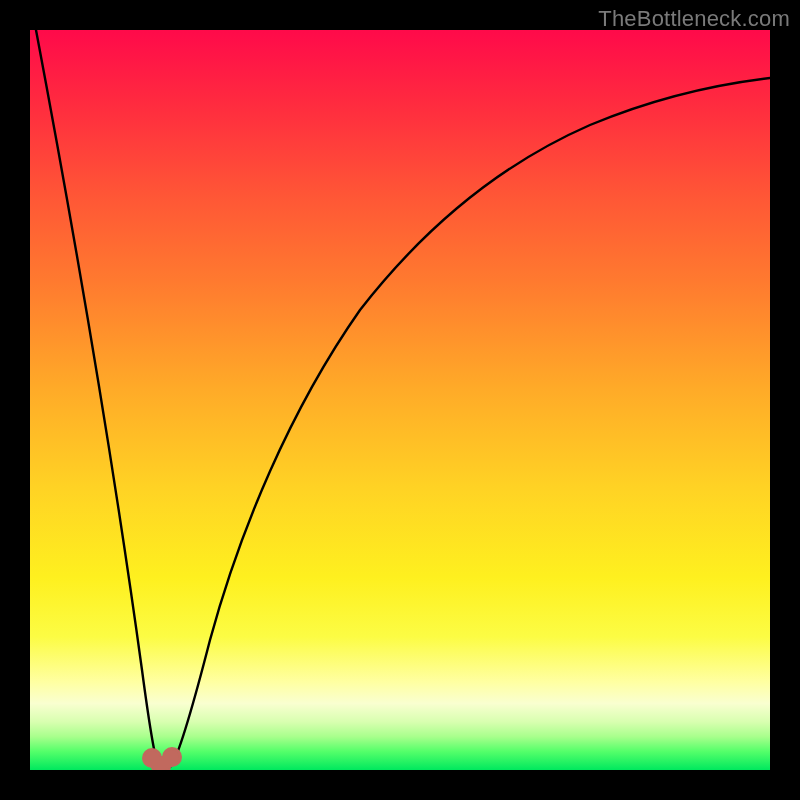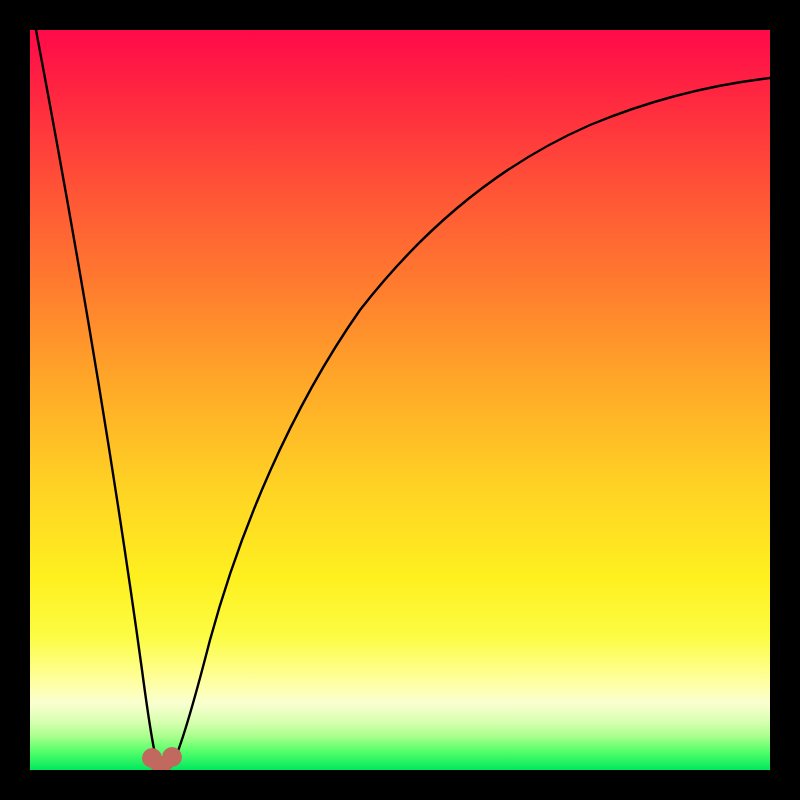--- a/index.html
+++ b/index.html
@@ -74,13 +74,14 @@
                C 400 190, 480 130, 560 95
                C 620 70, 680 55, 740 48"></path>
 
       <circle cx="122" cy="728" r="10" fill="#c1695e"></circle>
       <circle cx="131" cy="736" r="10" fill="#c1695e"></circle>
       <circle cx="142" cy="727" r="10" fill="#c1695e"></circle>
 
       <path fill="none" stroke="#c1695e" stroke-width="14" stroke-linecap="round" d="M 122 728 Q 131 740 142 727"></path>
     </svg>
   </div>
+  <div class="watermark">TheBottleneck.com</div>
 </div>
 
 </body></html>

